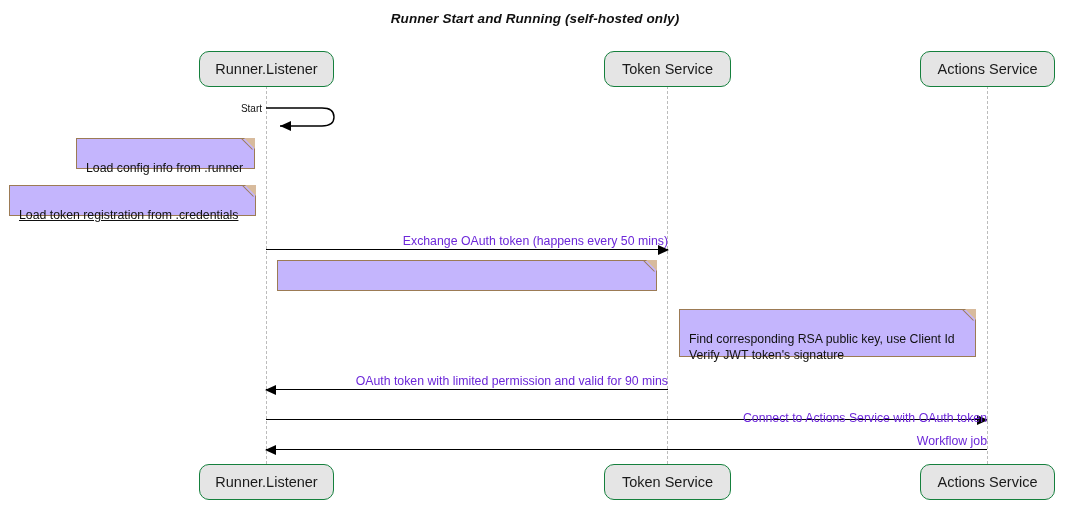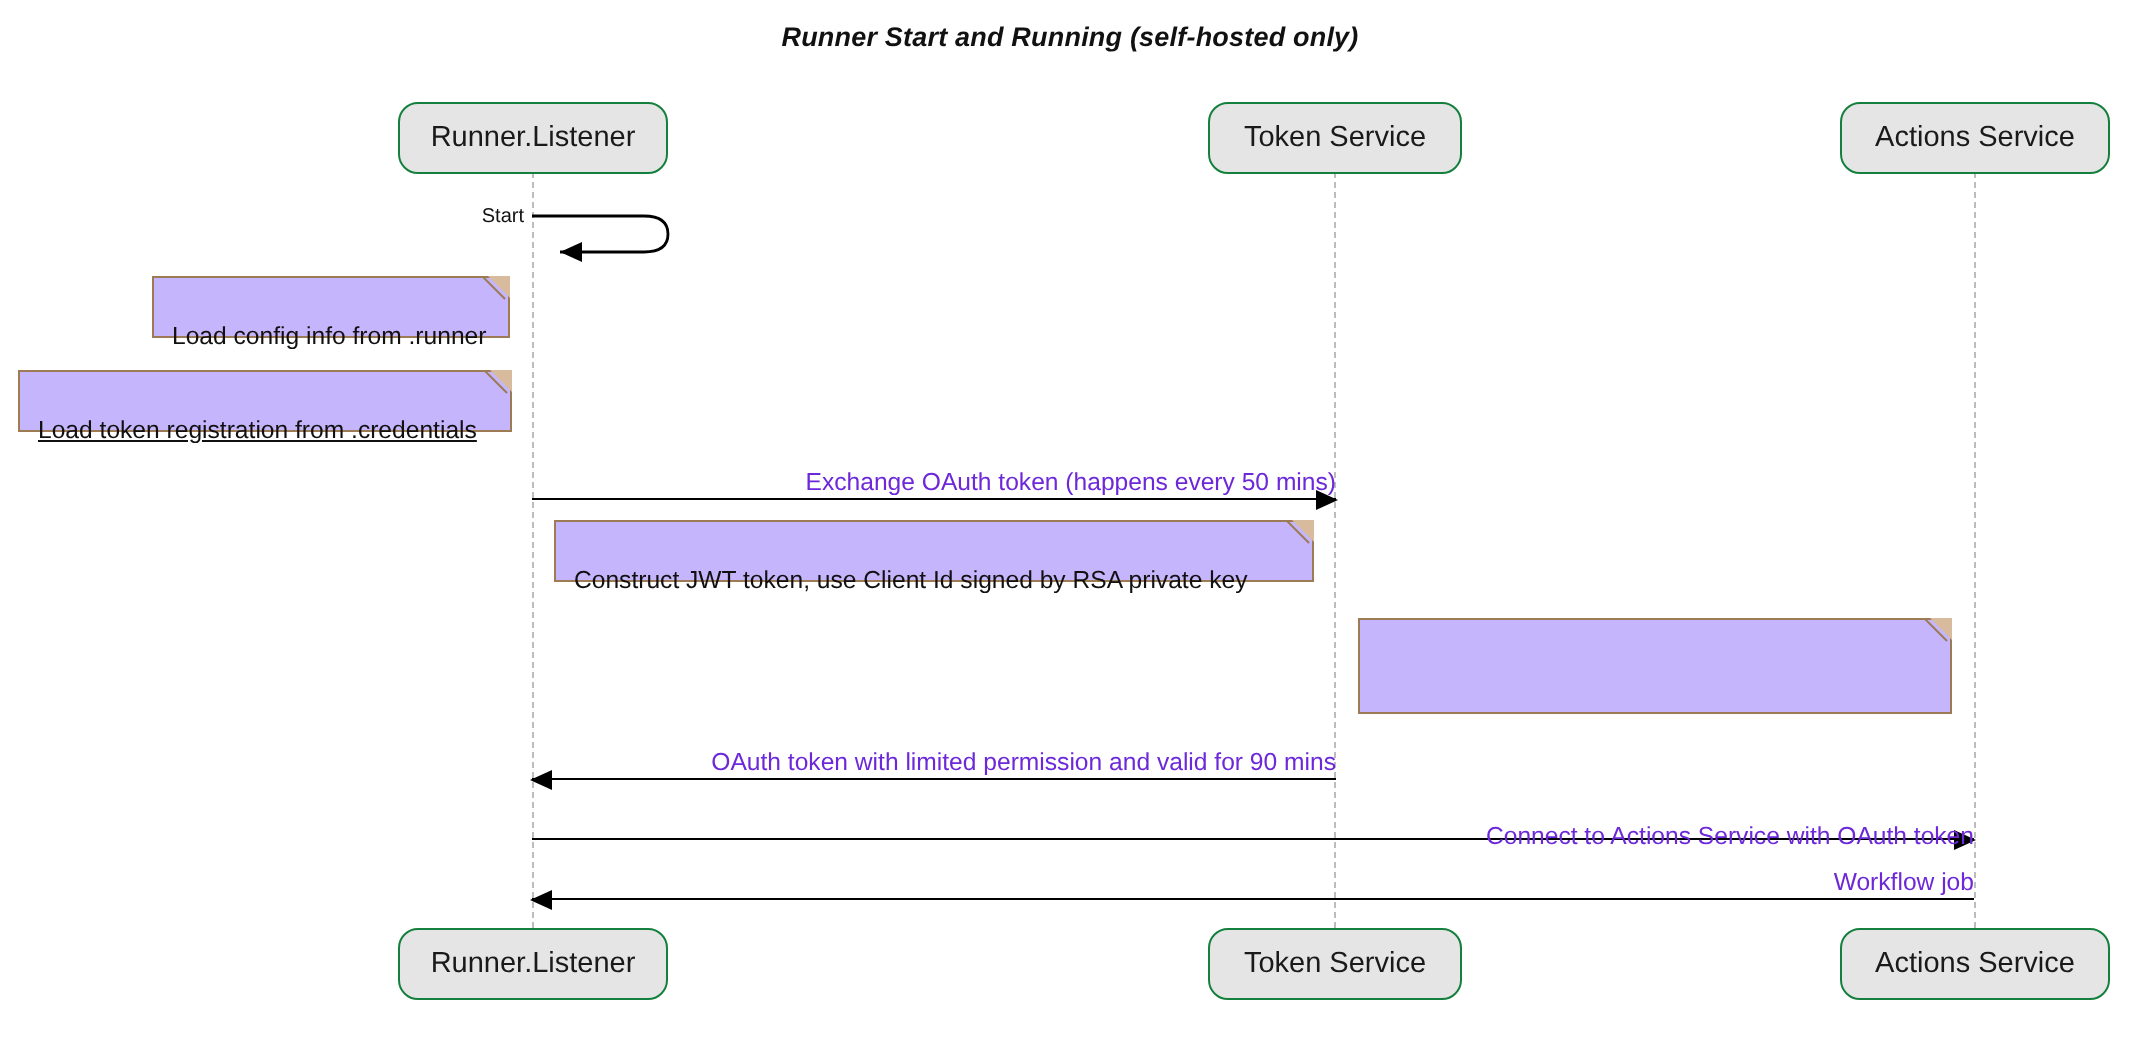--- a/index.html
+++ b/index.html
@@ -173,26 +173,27 @@
     <span class="note-fold"></span>
     <span class="note-fold-edge"></span>
   </div>
 
   <div class="msg" style="left:266px; top:249px; width:402px;">
     <span class="arrowhead arrow-right"></span>
   </div>
   <div class="msg-label" style="left:266px; top:234px; width:402px;">Exchange OAuth token (happens every 50 mins)</div>
 
   <div class="note" style="left:277px; top:260px; width:380px; height:31px;">
-    <span>Construct JWT token, use Client Id signed by RSA private key</span>
     <span class="note-fold"></span>
     <span class="note-fold-edge"></span>
   </div>
 
   <div class="note" style="left:679px; top:309px; width:297px; height:48px;">
+    <span>Find corresponding RSA public key, use Client Id
+Verify JWT token's signature</span>
     <span class="note-fold"></span>
     <span class="note-fold-edge"></span>
   </div>
 
   <div class="msg" style="left:266px; top:389px; width:402px;">
     <span class="arrowhead arrow-left"></span>
   </div>
   <div class="msg-label" style="left:266px; top:374px; width:402px;">OAuth token with limited permission and valid for 90 mins</div>
 
   <div class="msg" style="left:266px; top:419px; width:721px;">

